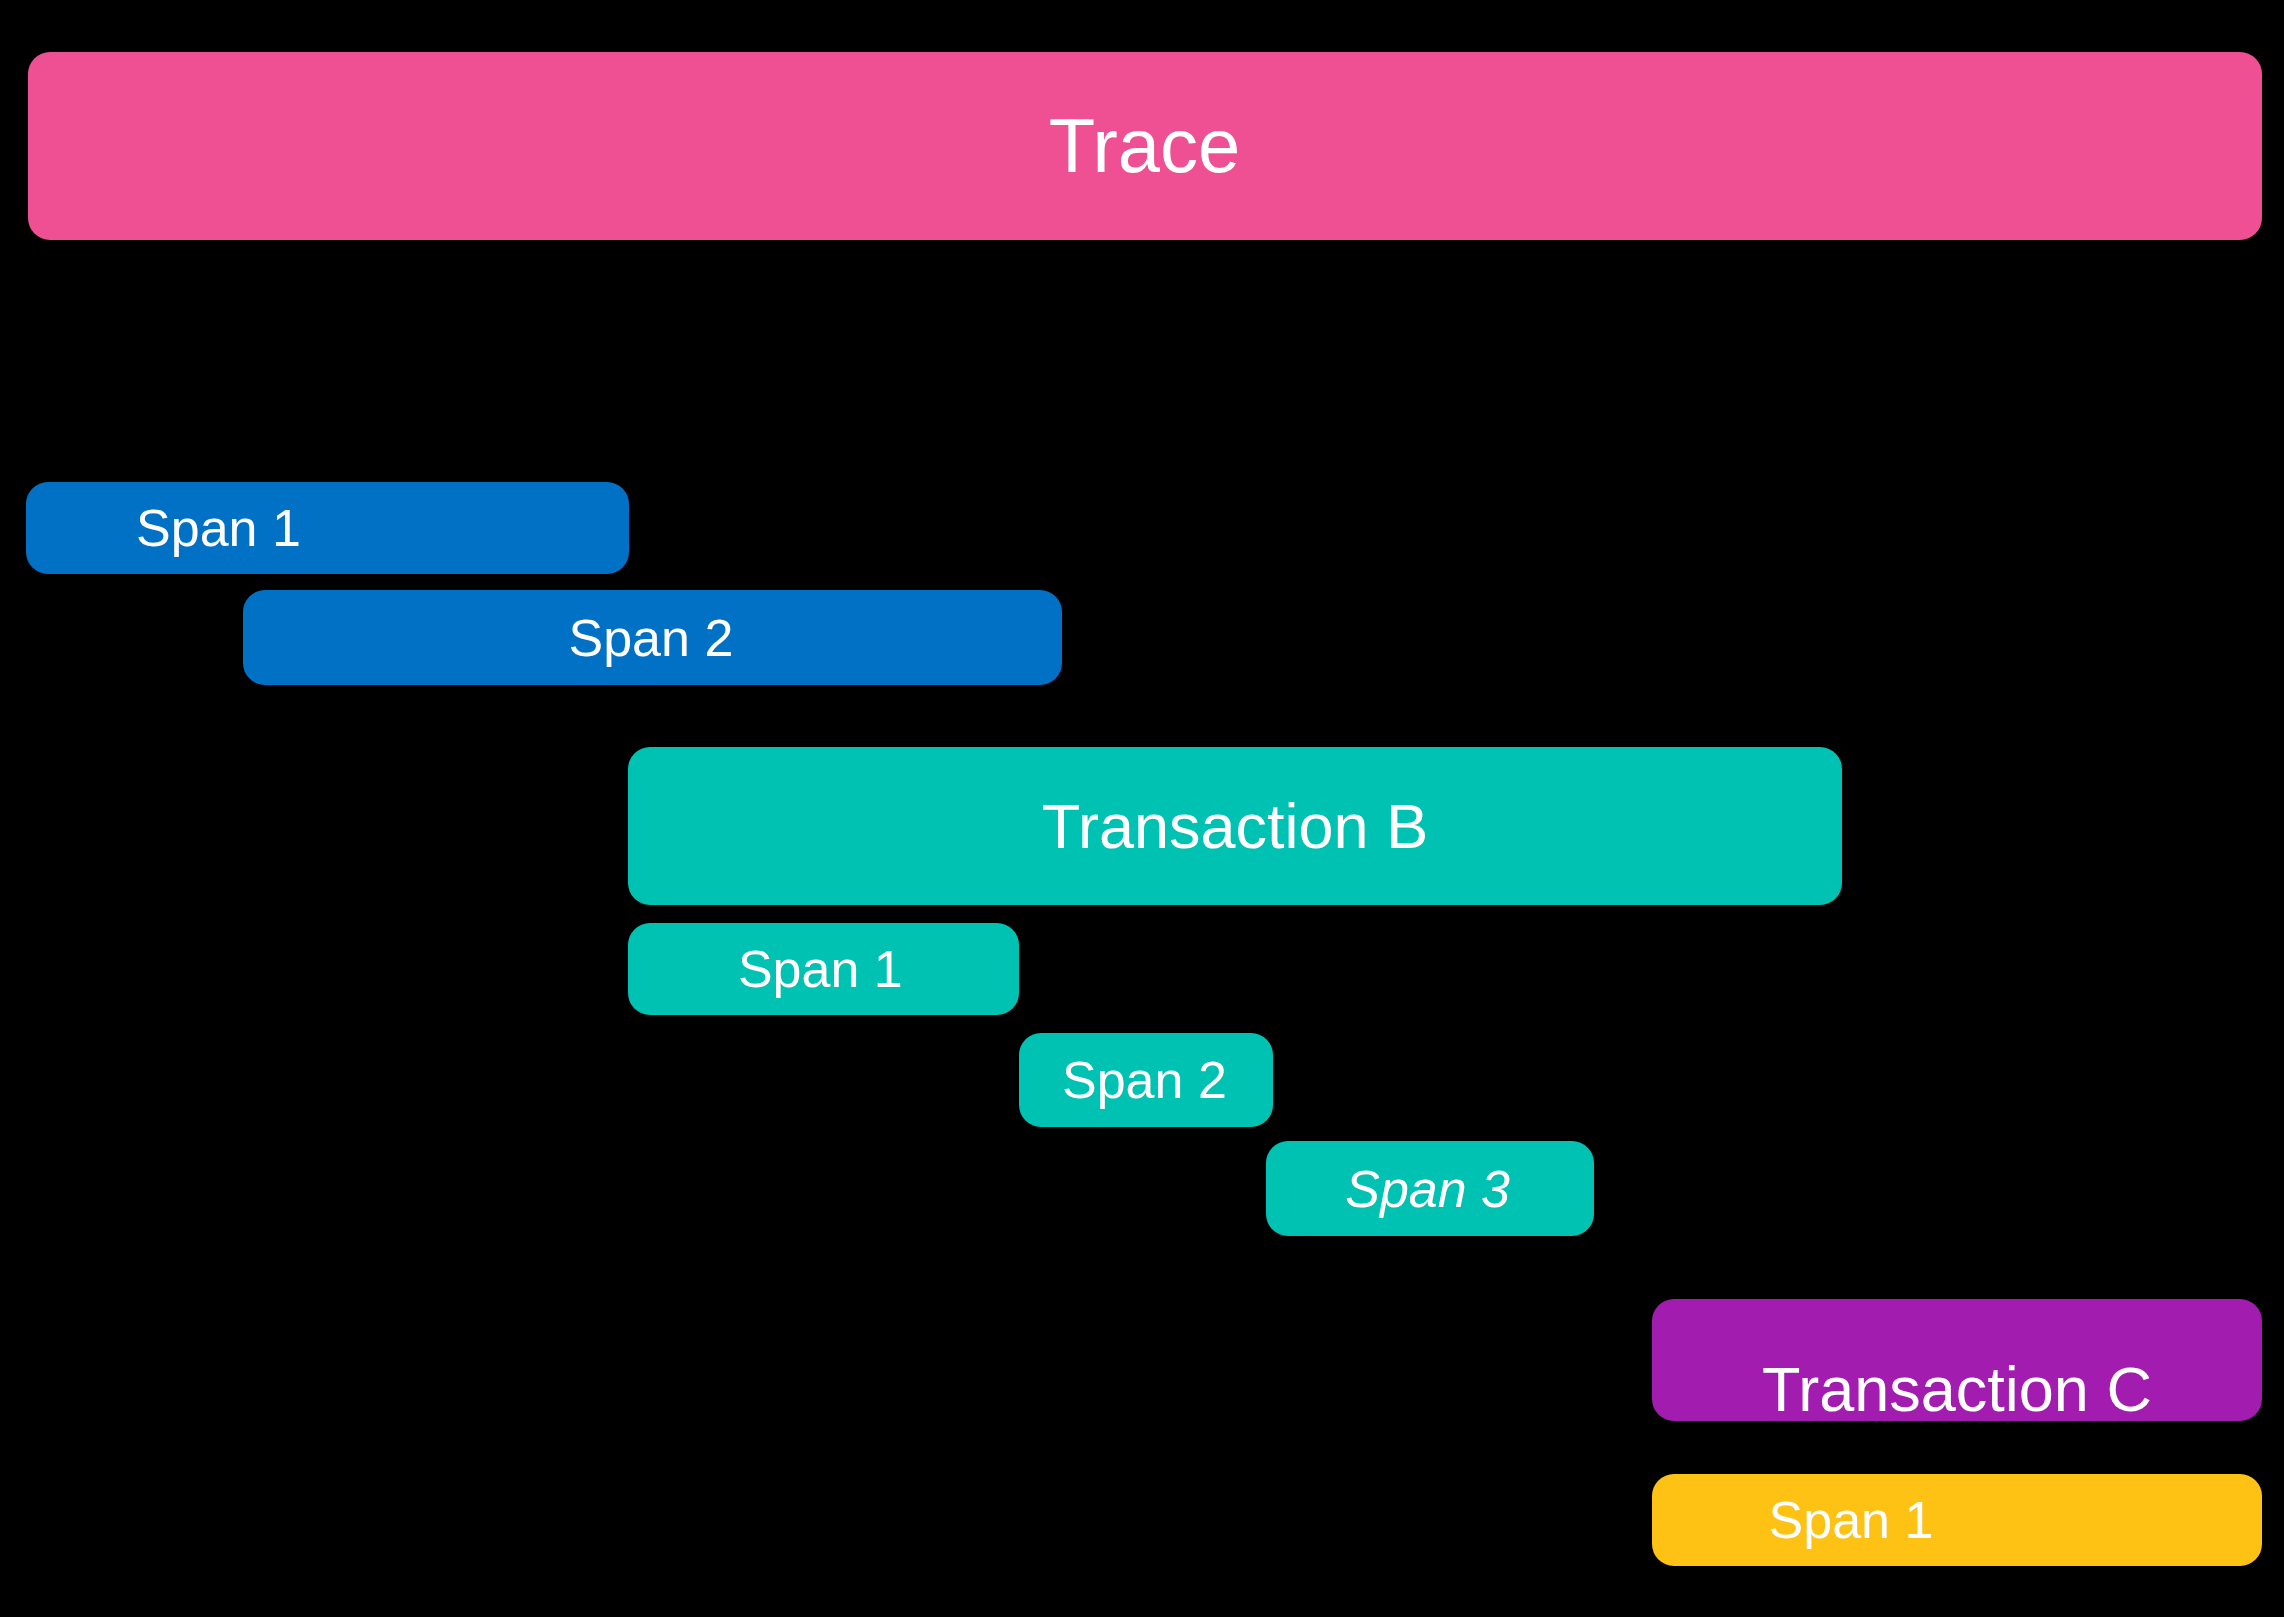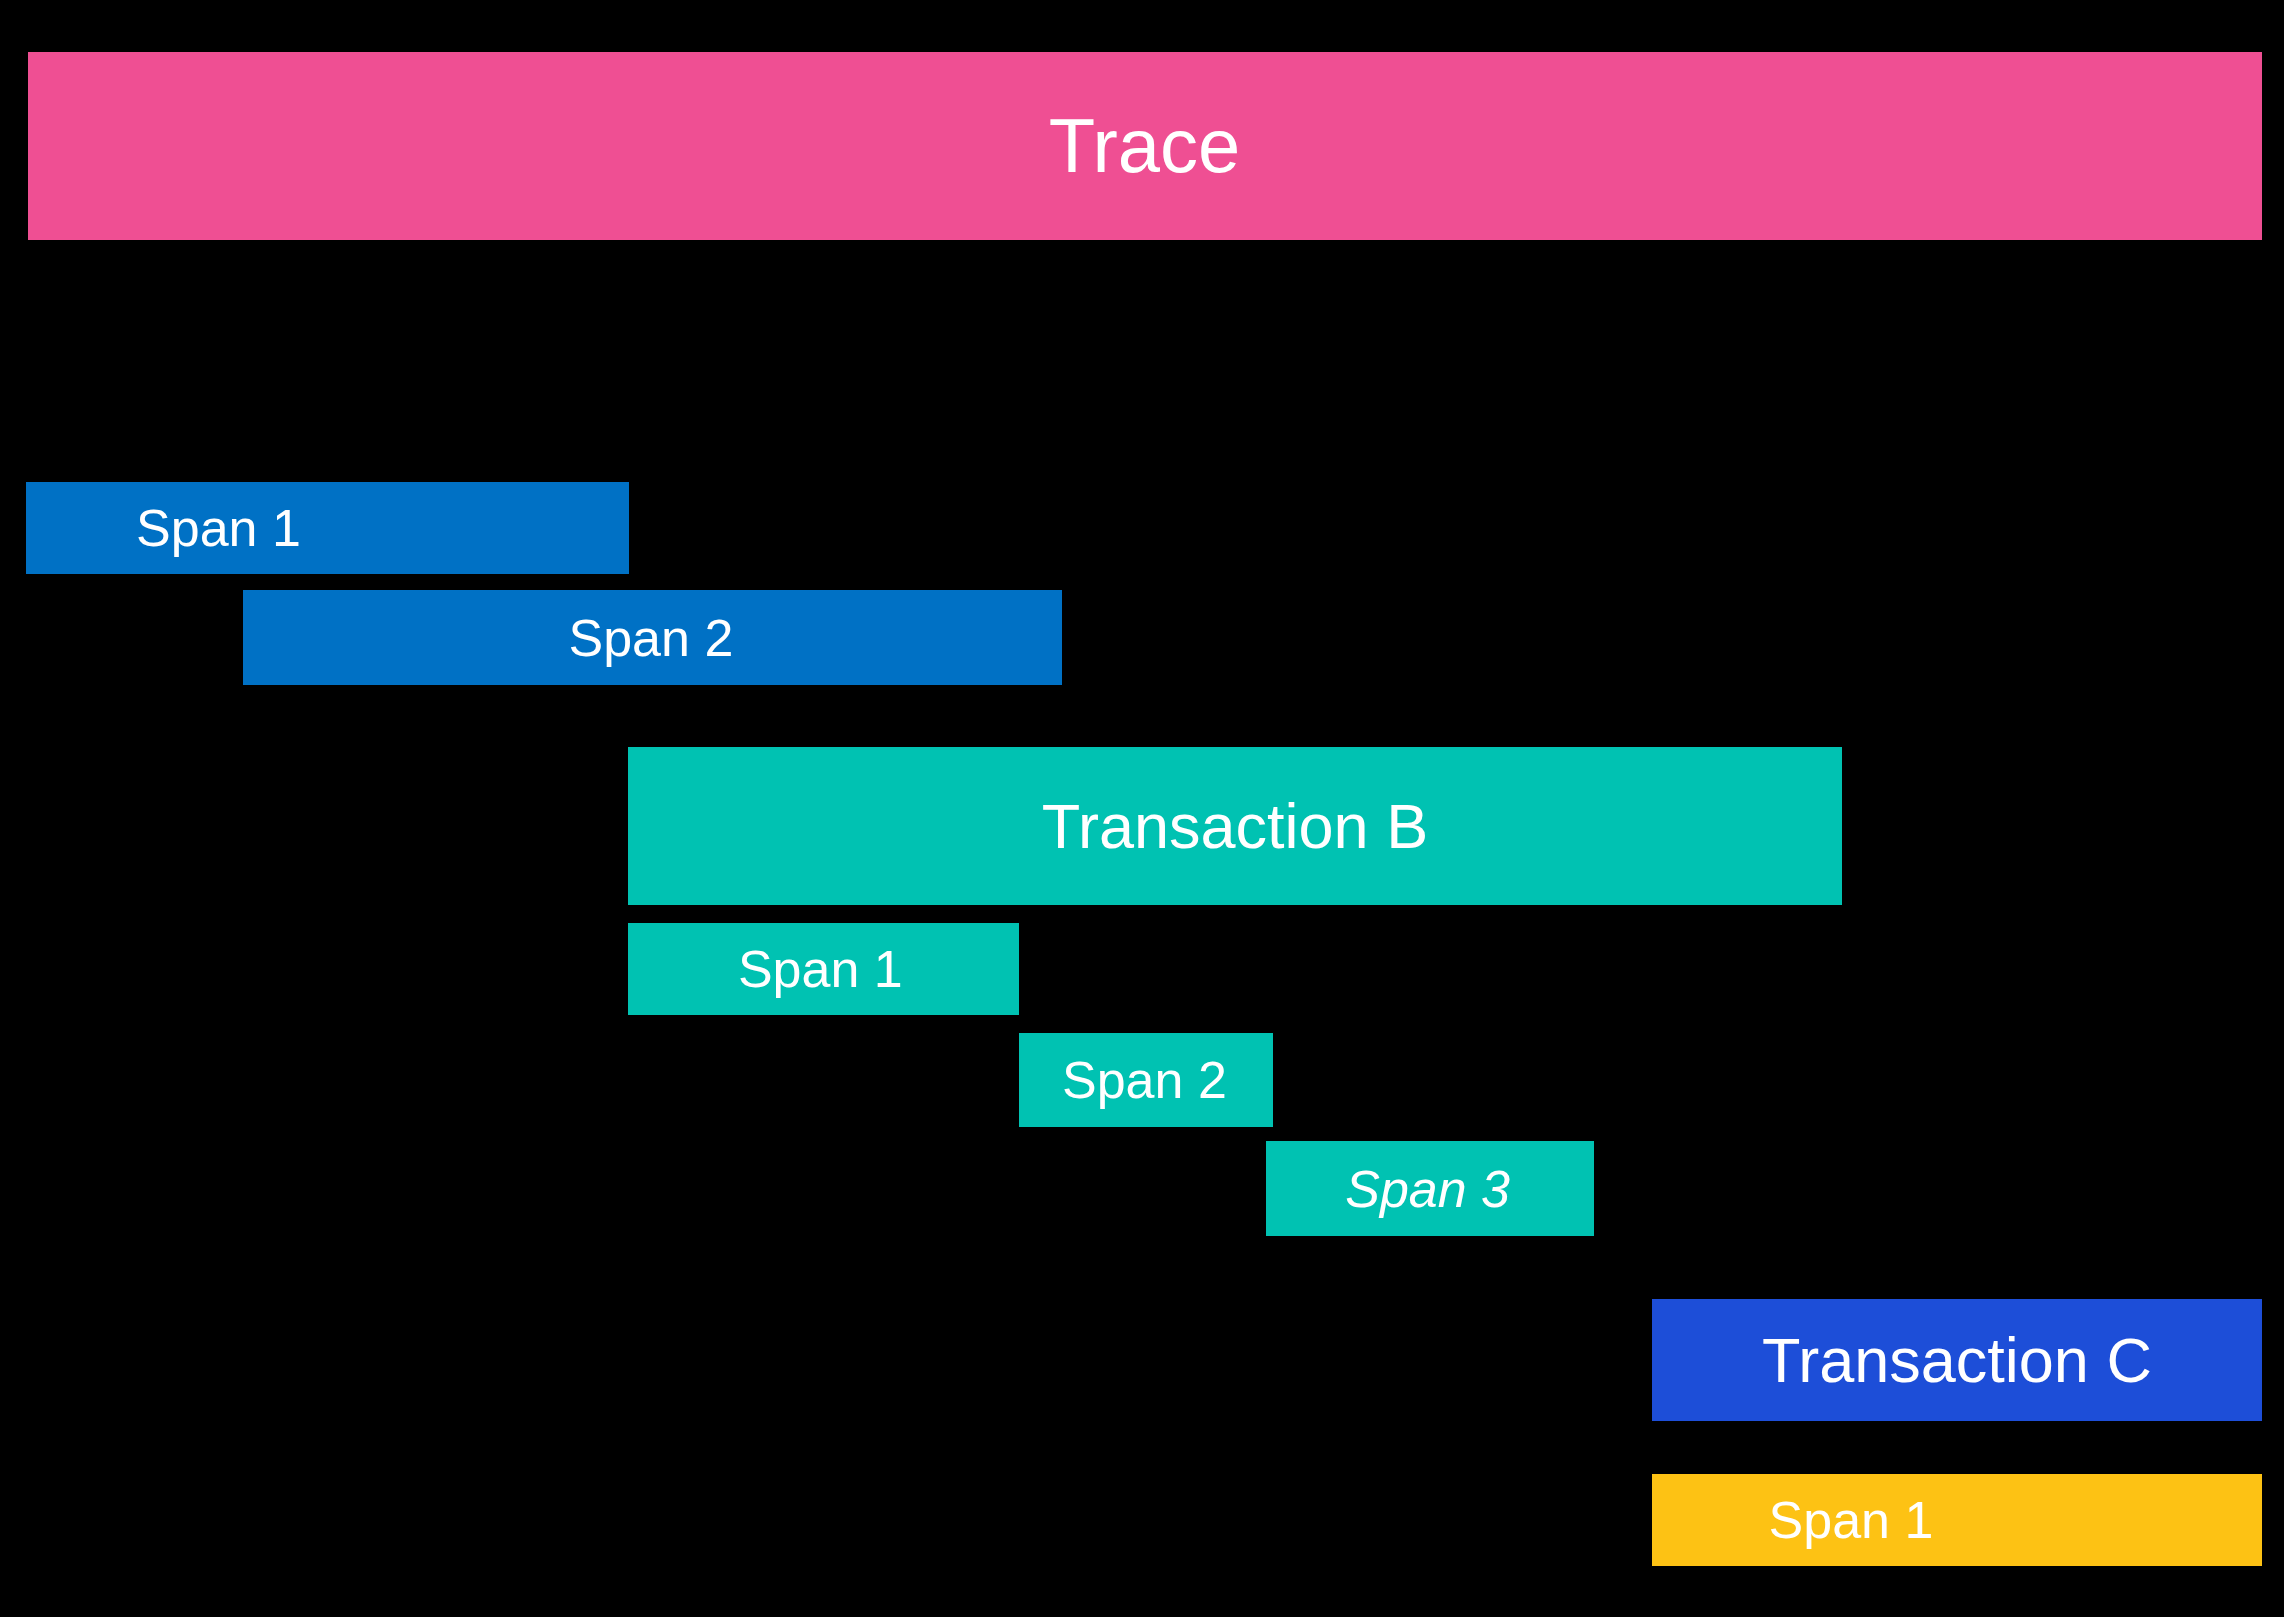--- a/index.html
+++ b/index.html
@@ -19,20 +19,21 @@
     overflow: hidden;
   }
   .bar {
     position: absolute;
     display: flex;
     align-items: center;
     box-sizing: border-box;
     color: #ffffff;
     line-height: 1;
     white-space: nowrap;
+    border-radius: 22px;
   }
   .bar > .bar-label {
     display: block;
     width: 100%;
     color: #ffffff;
     line-height: 1;
   }
 
   
   .lvl-trace {
@@ -64,21 +65,22 @@
     top: 747px;
     width: 1214px;
     height: 158px;
     background: #00c2b2;
   }
   .txn-c {
     left: 1652px;
     top: 1299px;
     width: 610px;
     height: 122px;
-    background: #1d4ed8;
+    background: #a21caf;
+    align-items: flex-end;
   }
 
   
   .lvl-span > .bar-label {
     font-size: 52px;
     text-align: center;
   }
   .span-a1 {
     left: 26px;
     top: 482px;

